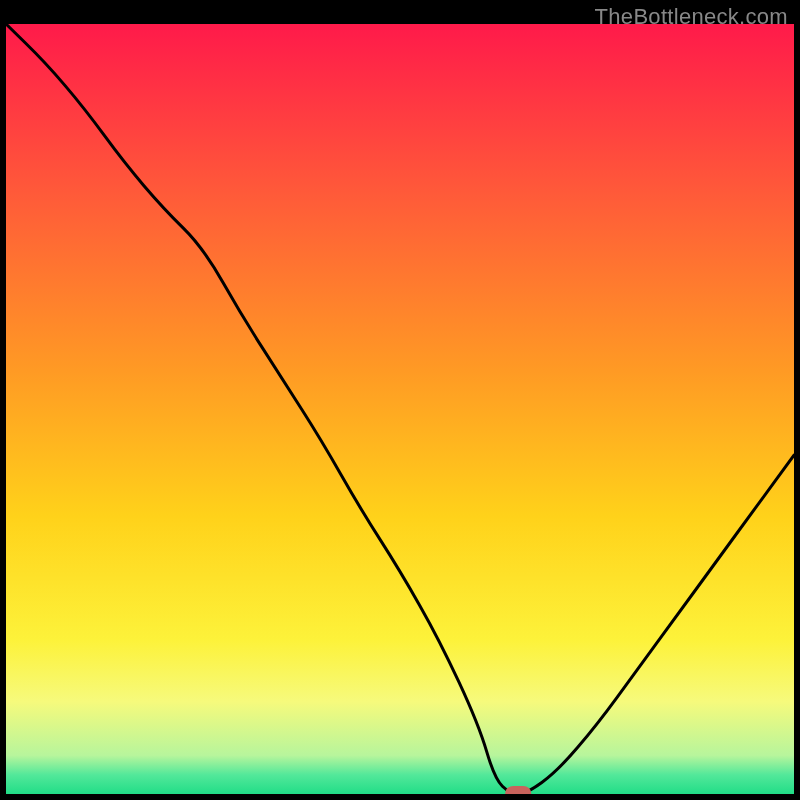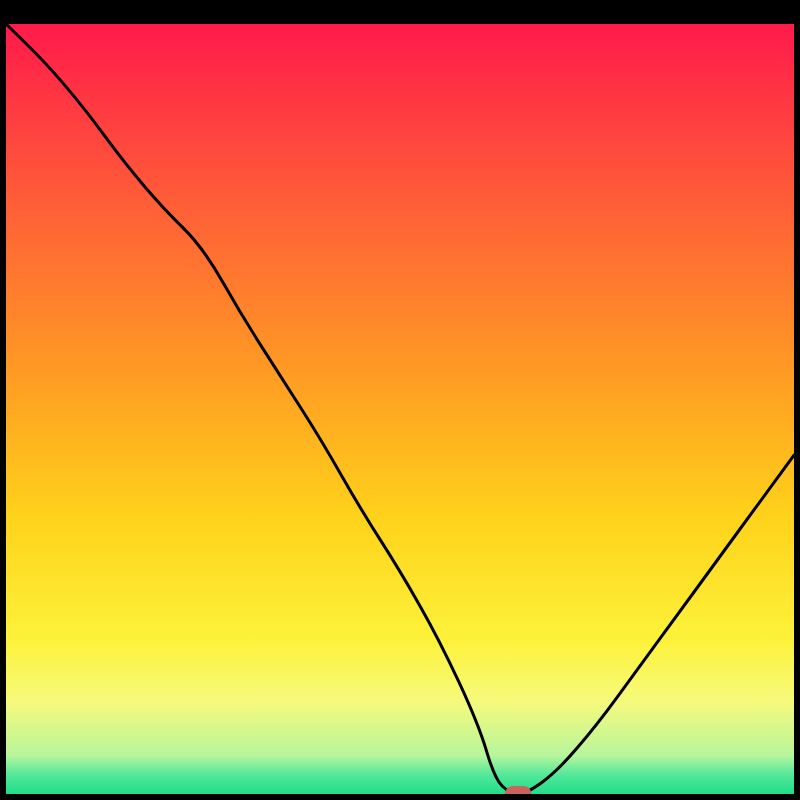--- a/index.html
+++ b/index.html
@@ -36,20 +36,21 @@
   svg.plot {
     display: block;
     width: 788px;
     height: 770px;
   }
 </style>
 </head>
 <body>
 
 <div class="outer">
+  <div class="watermark">TheBottleneck.com</div>
 
   <div class="plot-wrap">
     <svg class="plot" viewBox="0 0 788 770" preserveAspectRatio="none">
       <defs>
         <linearGradient id="bgGrad" x1="0" y1="0" x2="0" y2="1">
             <stop offset="0%" stop-color="#ff1a4a"></stop>
             <stop offset="22%" stop-color="#ff5a39"></stop>
             <stop offset="45%" stop-color="#ff9a24"></stop>
             <stop offset="64%" stop-color="#ffd21a"></stop>
             <stop offset="80%" stop-color="#fdf23a"></stop>

